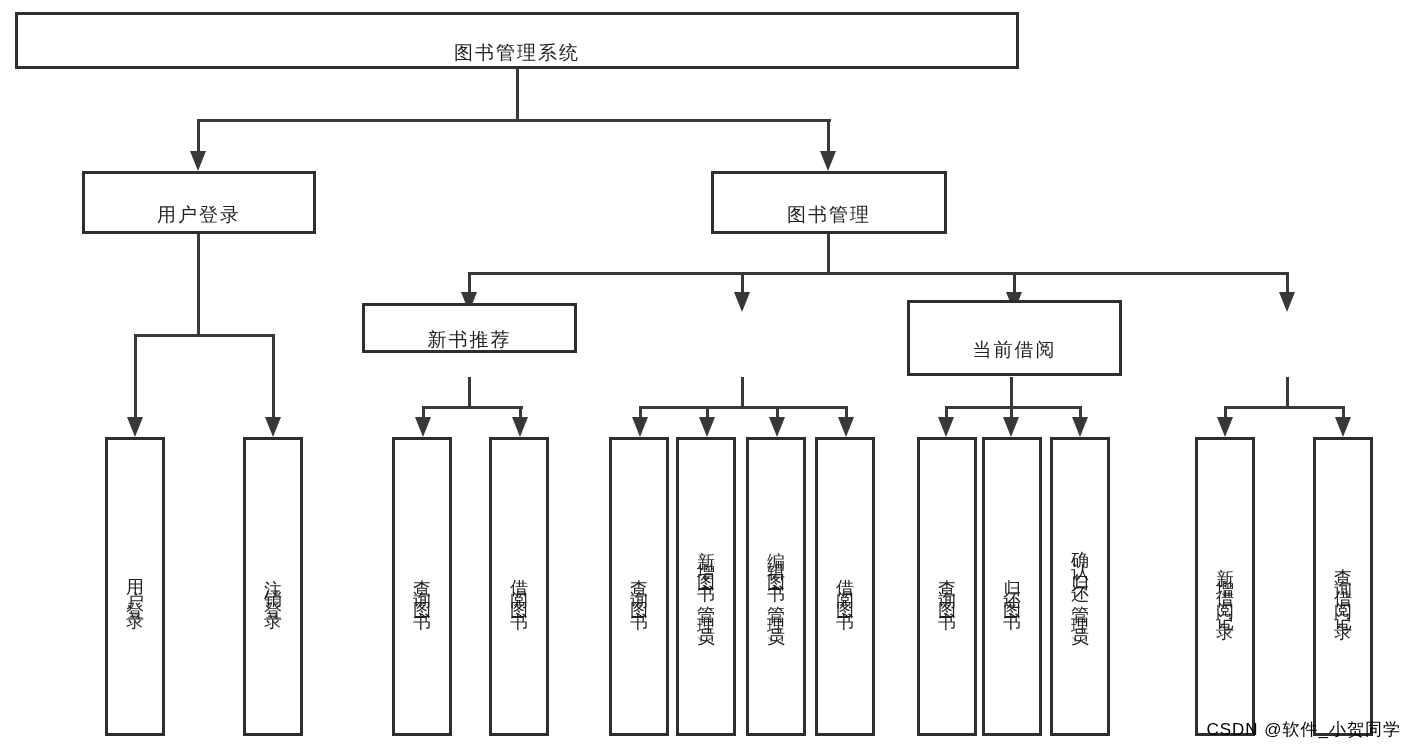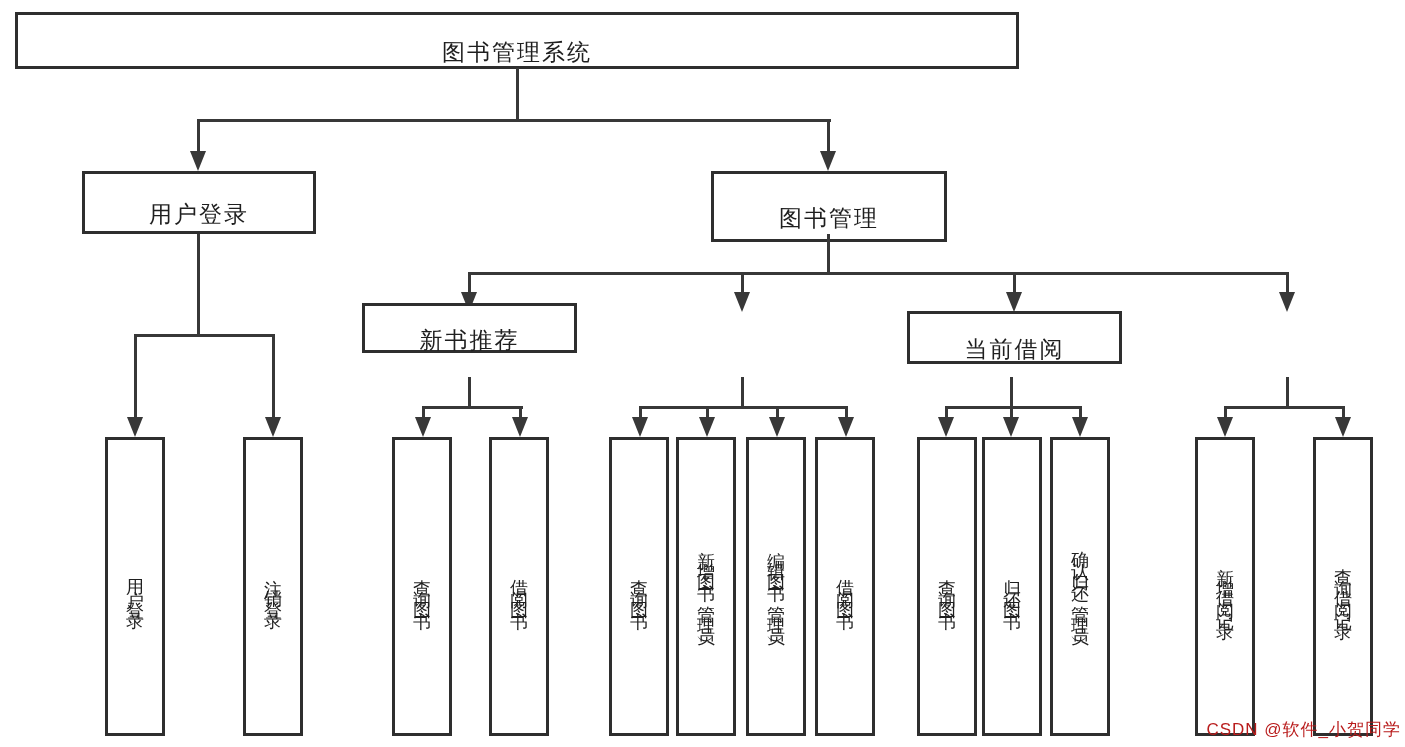--- a/index.html
+++ b/index.html
@@ -17,21 +17,21 @@
   }
   
   .hbox{
     position:absolute;
     box-sizing:border-box;
     border:3px solid var(--border);
     background:#ffffff;
     display:flex;align-items:center;justify-content:center;
   }
   .hbox span{
-    font-size:23px;letter-spacing:2px;color:var(--text);
+    font-size:19px;letter-spacing:2px;color:var(--text);
     white-space:nowrap;
     margin-top:24px;
   }
   
   .vbox{
     position:absolute;
     top:437px;width:60px;height:299px;
     box-sizing:border-box;
     border:3px solid var(--border);
     background:#ffffff;
@@ -53,21 +53,21 @@
   .ah{
     position:absolute;width:0;height:0;
     border-left:8px solid transparent;
     border-right:8px solid transparent;
     border-top:20px solid var(--line);
   }
   .watermark{
     position:absolute;
     right:4px;bottom:6px;
     font-size:17px;
-    color:#b91c1c;
+    color:#000000;
     letter-spacing:1px;
     white-space:nowrap;
   }
 </style>
 </head>
 <body>
 
 <div class="canvas">
 
   <div class="hbox" style="left:15px;top:12px;width:1004px;height:57px">
@@ -77,21 +77,21 @@
   <div class="vl" style="left:516px;top:68px;height:54px"></div>
   <div class="hl" style="left:197px;top:119px;width:634px"></div>
   <div class="vl" style="left:197px;top:119px;height:34px"></div>
   <div class="ah" style="left:190px;top:151px"></div>
   <div class="vl" style="left:827px;top:119px;height:34px"></div>
   <div class="ah" style="left:820px;top:151px"></div>
 
   <div class="hbox" style="left:82px;top:171px;width:234px;height:63px">
     <span>用户登录</span>
   </div>
-  <div class="hbox" style="left:711px;top:171px;width:236px;height:71px">
+  <div class="hbox" style="left:711px;top:171px;width:236px;height:63px">
     <span>图书管理</span>
   </div>
 
   <div class="vl" style="left:197px;top:234px;height:103px"></div>
   <div class="hl" style="left:134px;top:334px;width:141px"></div>
   <div class="vl" style="left:134px;top:334px;height:85px"></div>
   <div class="ah" style="left:127px;top:417px"></div>
   <div class="vl" style="left:272px;top:334px;height:85px"></div>
   <div class="ah" style="left:265px;top:417px"></div>
 
@@ -102,21 +102,21 @@
   <div class="vl" style="left:741px;top:272px;height:22px"></div>
   <div class="ah" style="left:734px;top:292px"></div>
   <div class="vl" style="left:1013px;top:272px;height:22px"></div>
   <div class="ah" style="left:1006px;top:292px"></div>
   <div class="vl" style="left:1286px;top:272px;height:22px"></div>
   <div class="ah" style="left:1279px;top:292px"></div>
 
   <div class="hbox" style="left:362px;top:303px;width:215px;height:50px">
     <span>新书推荐</span>
   </div>
-  <div class="hbox" style="left:907px;top:311px;width:215px;height:53px">
+  <div class="hbox" style="left:907px;top:300px;width:215px;height:76px">
     <span>当前借阅</span>
   </div>
 
   <div class="vl" style="left:468px;top:377px;height:32px"></div>
   <div class="hl" style="left:422px;top:406px;width:101px"></div>
   <div class="vl" style="left:422px;top:406px;height:13px"></div>
   <div class="ah" style="left:415px;top:417px"></div>
   <div class="vl" style="left:519px;top:406px;height:13px"></div>
   <div class="ah" style="left:512px;top:417px"></div>
 

